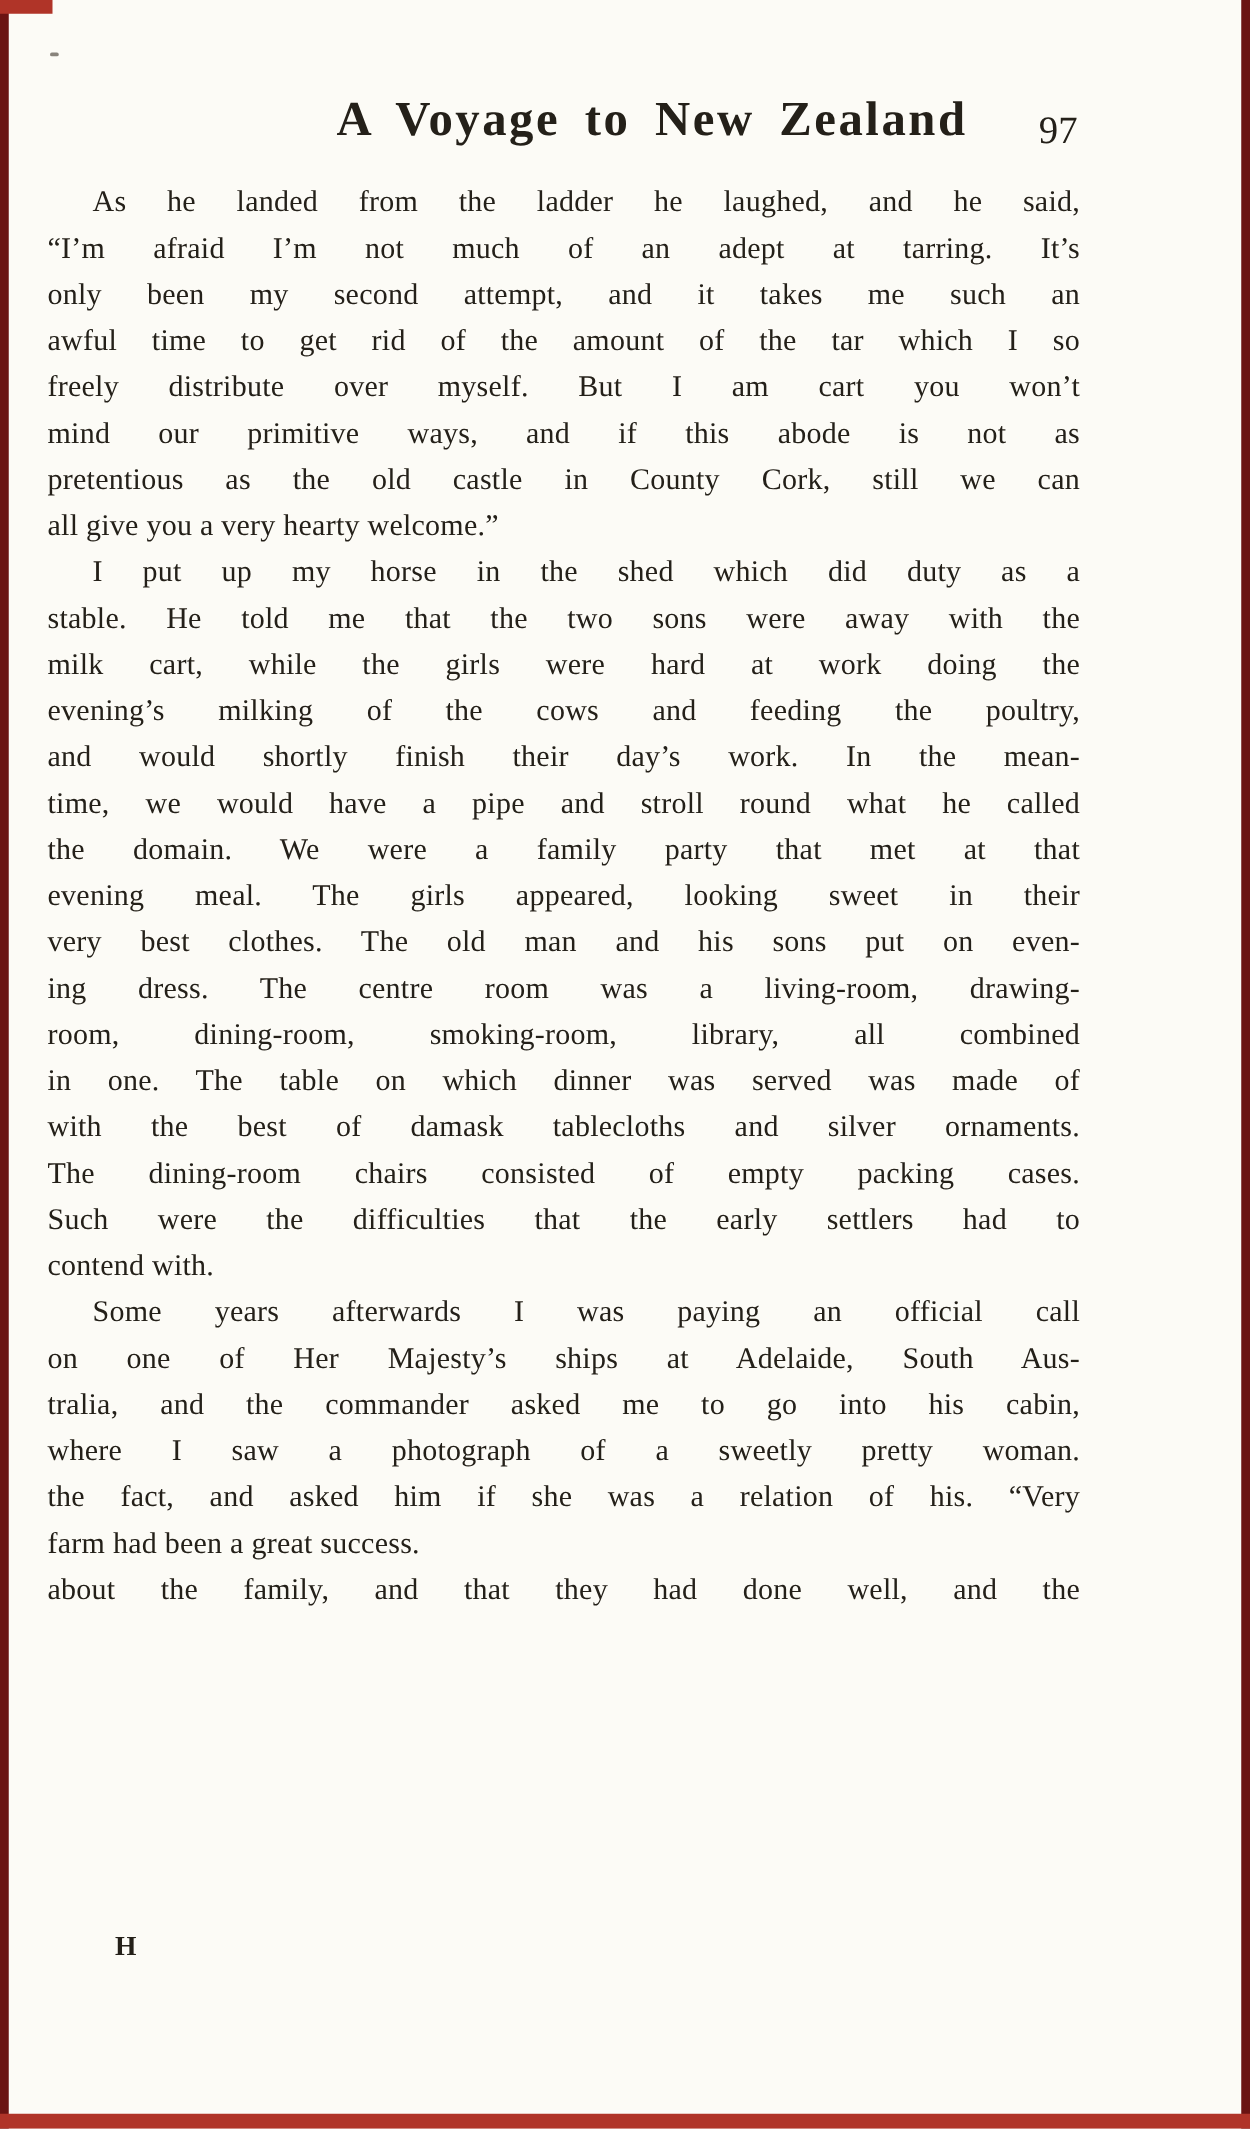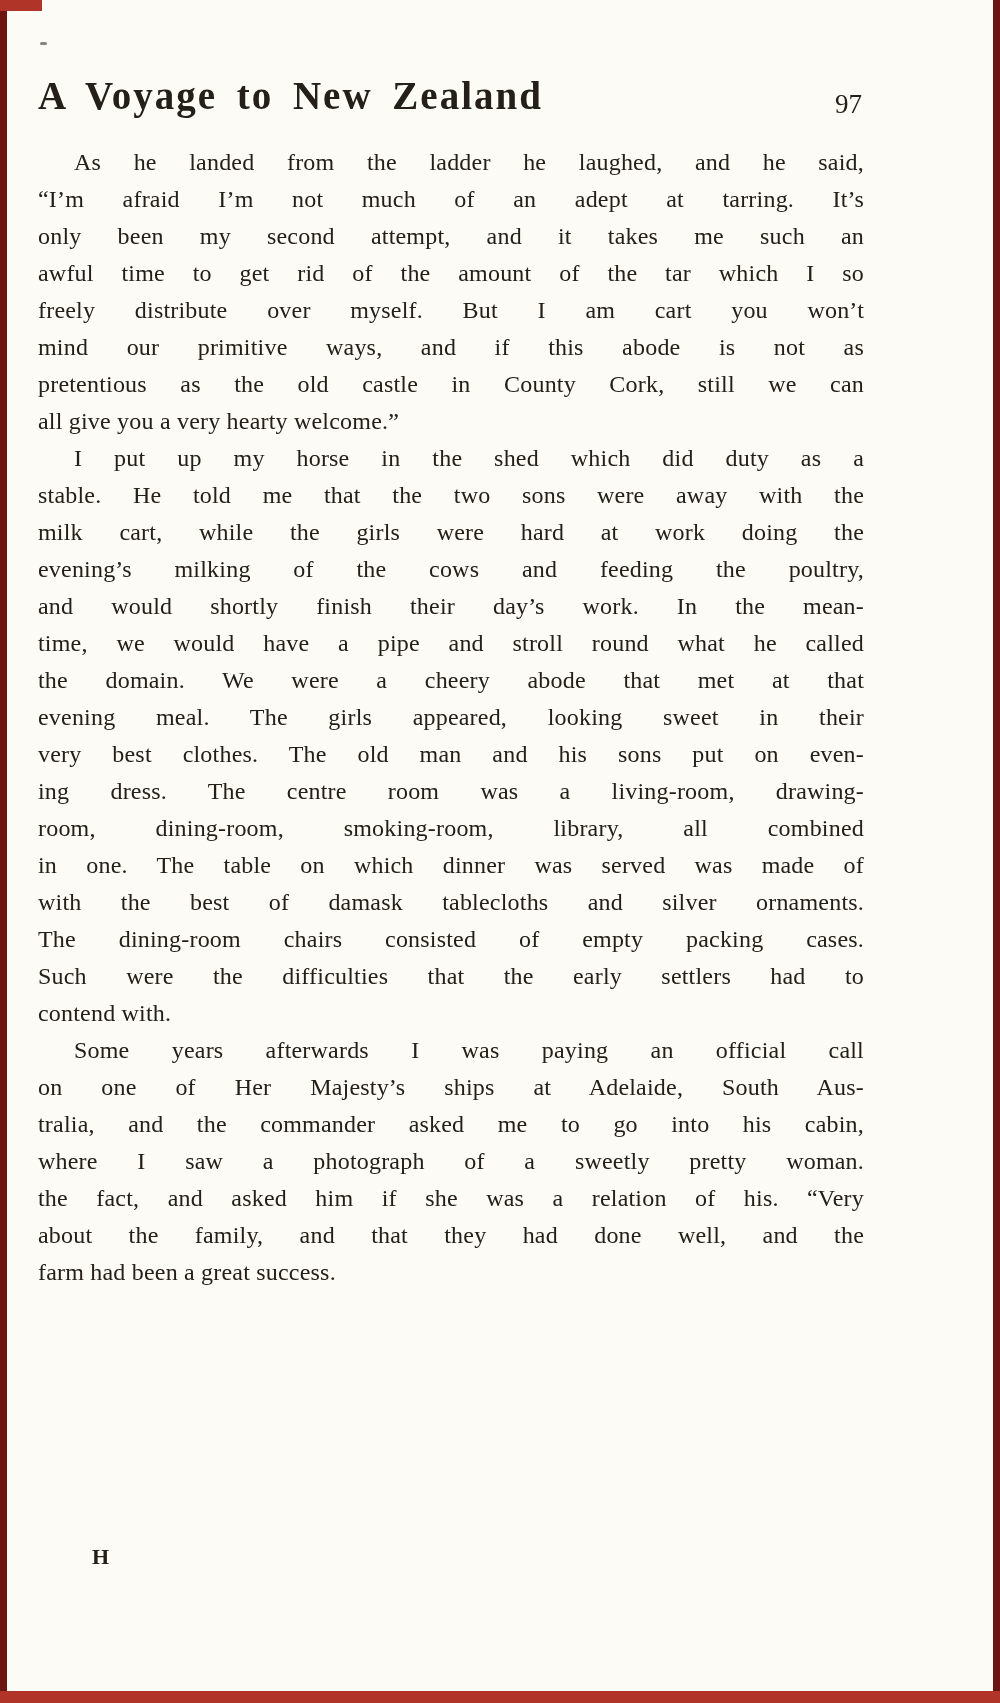--- a/index.html
+++ b/index.html
@@ -38,33 +38,33 @@
     width: 826px;
   }
 
   .header {
     position: relative;
     height: 52px;
     margin-bottom: 20px;
   }
   .title {
     margin: 0;
-    text-align: left;
+    text-align: right;
     font-size: 39px;
     font-weight: 700;
     letter-spacing: 2px;
     word-spacing: 8px;
     line-height: 48px;
     padding-right: 90px;
   }
   .page-number {
     position: absolute;
     right: 2px;
     top: 10px;
-    font-size: 27px;
+    font-size: 31px;
     font-weight: 400;
     line-height: 44px;
   }
 
   .para { margin: 0; }
   .para .line {
     font-size: 24px;
     line-height: 37px;
     white-space: normal;
     text-align: justify;
@@ -112,35 +112,35 @@
       <div class="line">pretentious as the old castle in County Cork, still we can</div>
       <div class="line last">all give you a very hearty welcome.”</div>
     </div>
   <div class="para">
       <div class="line">I put up my horse in the shed which did duty as a</div>
       <div class="line">stable.  He told me that the two sons were away with the</div>
       <div class="line">milk cart, while the girls were hard at work doing the</div>
       <div class="line">evening’s milking of the cows and feeding the poultry,</div>
       <div class="line">and would shortly finish their day’s work.  In the mean-</div>
       <div class="line">time, we would have a pipe and stroll round what he called</div>
-      <div class="line">the domain.  We were a cheery abode that met at that</div>
+      <div class="line">the domain.  We were a family party that met at that</div>
       <div class="line">evening meal.  The girls appeared, looking sweet in their</div>
       <div class="line">very best clothes.  The old man and his sons put on even-</div>
       <div class="line">ing dress.  The centre room was a living-room, drawing-</div>
       <div class="line">room, dining-room, smoking-room, library, all combined</div>
       <div class="line">in one.  The table on which dinner was served was made of</div>
       <div class="line">with the best of damask tablecloths and silver ornaments.</div>
       <div class="line">The dining-room chairs consisted of empty packing cases.</div>
       <div class="line">Such were the difficulties that the early settlers had to</div>
       <div class="line last">contend with.</div>
     </div>
   <div class="para">
       <div class="line">Some years afterwards I was paying an official call</div>
       <div class="line">on one of Her Majesty’s ships at Adelaide, South Aus-</div>
       <div class="line">tralia, and the commander asked me to go into his cabin,</div>
       <div class="line">where I saw a photograph of a sweetly pretty woman.</div>
       <div class="line">the fact, and asked him if she was a relation of his.  “Very</div>
+      <div class="line last">farm had been a great success.</div>
       <div class="line">about the family, and that they had done well, and the</div>
-      <div class="line last">farm had been a great success.</div>
     </div>
 </div>
 
 <div class="footer-mark">H</div>
 
 </body></html>

